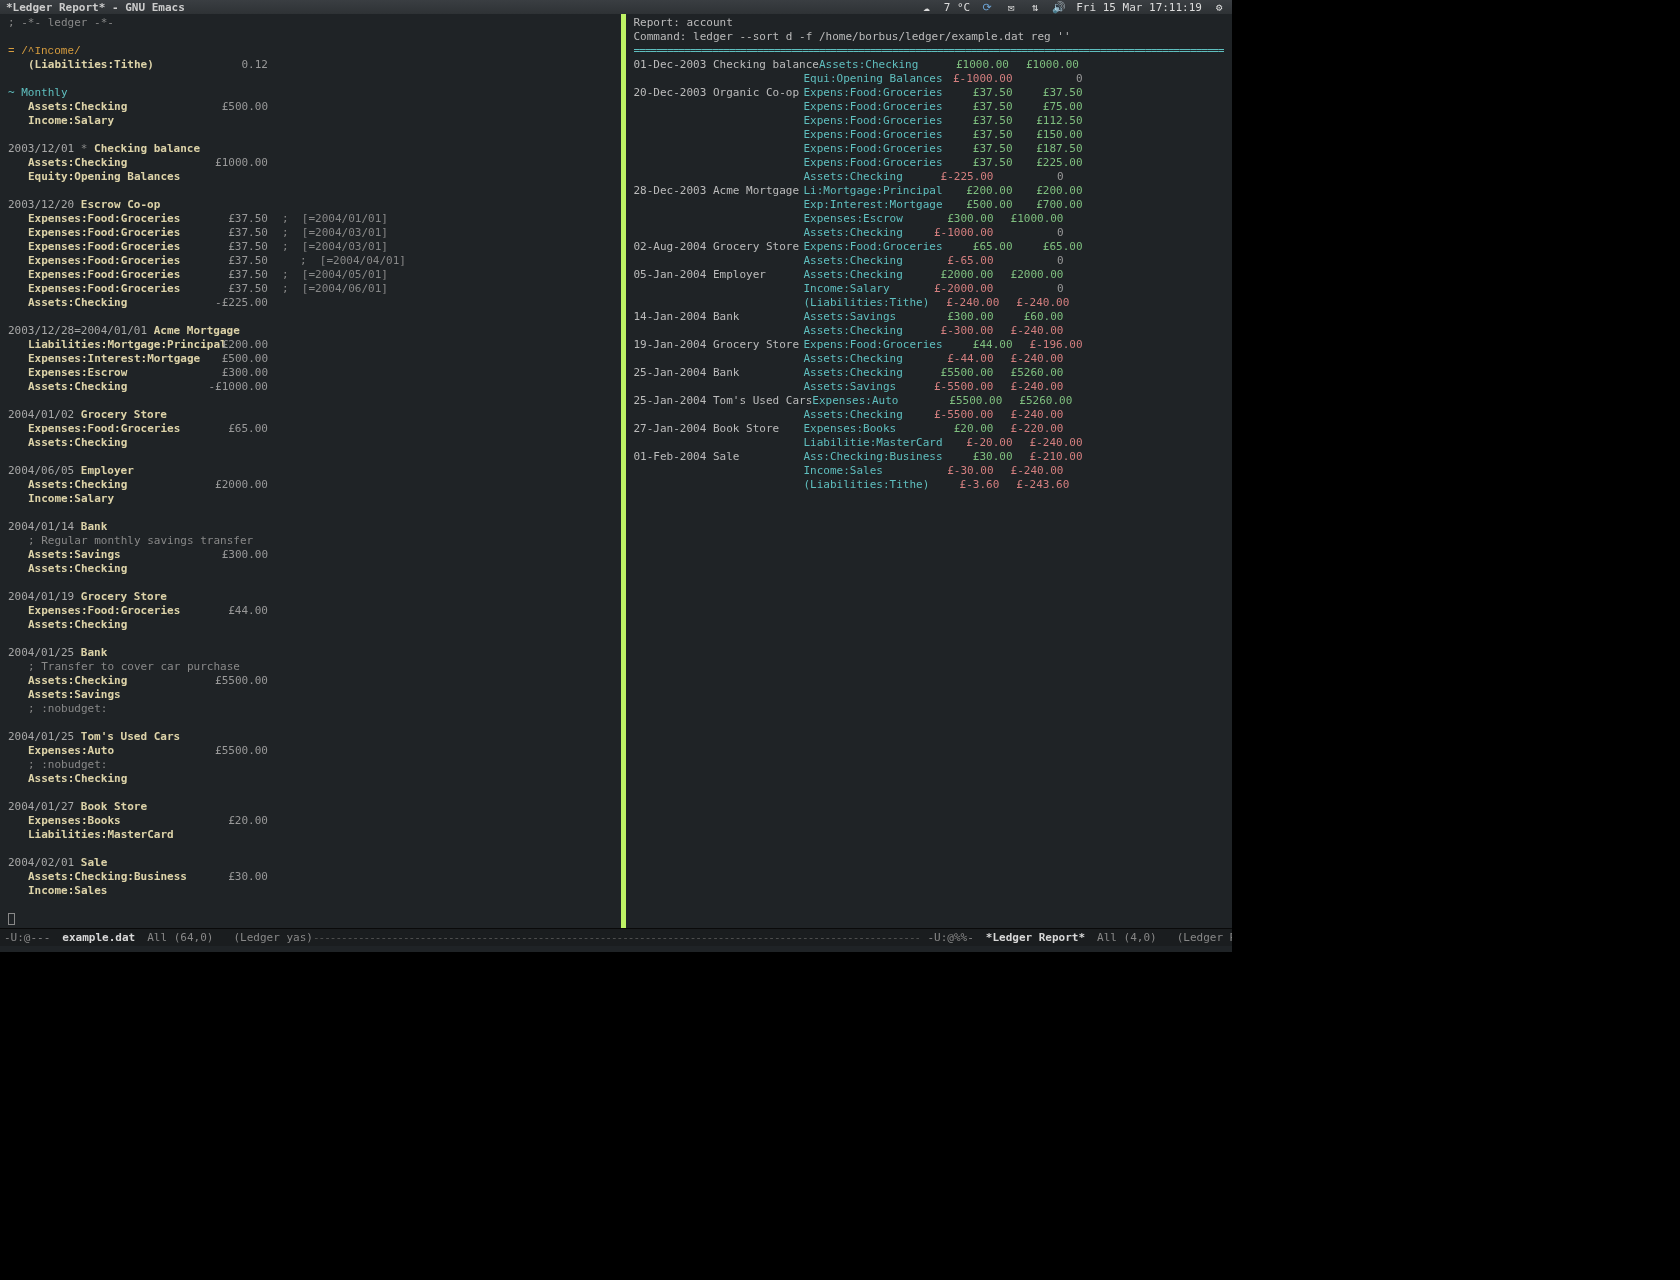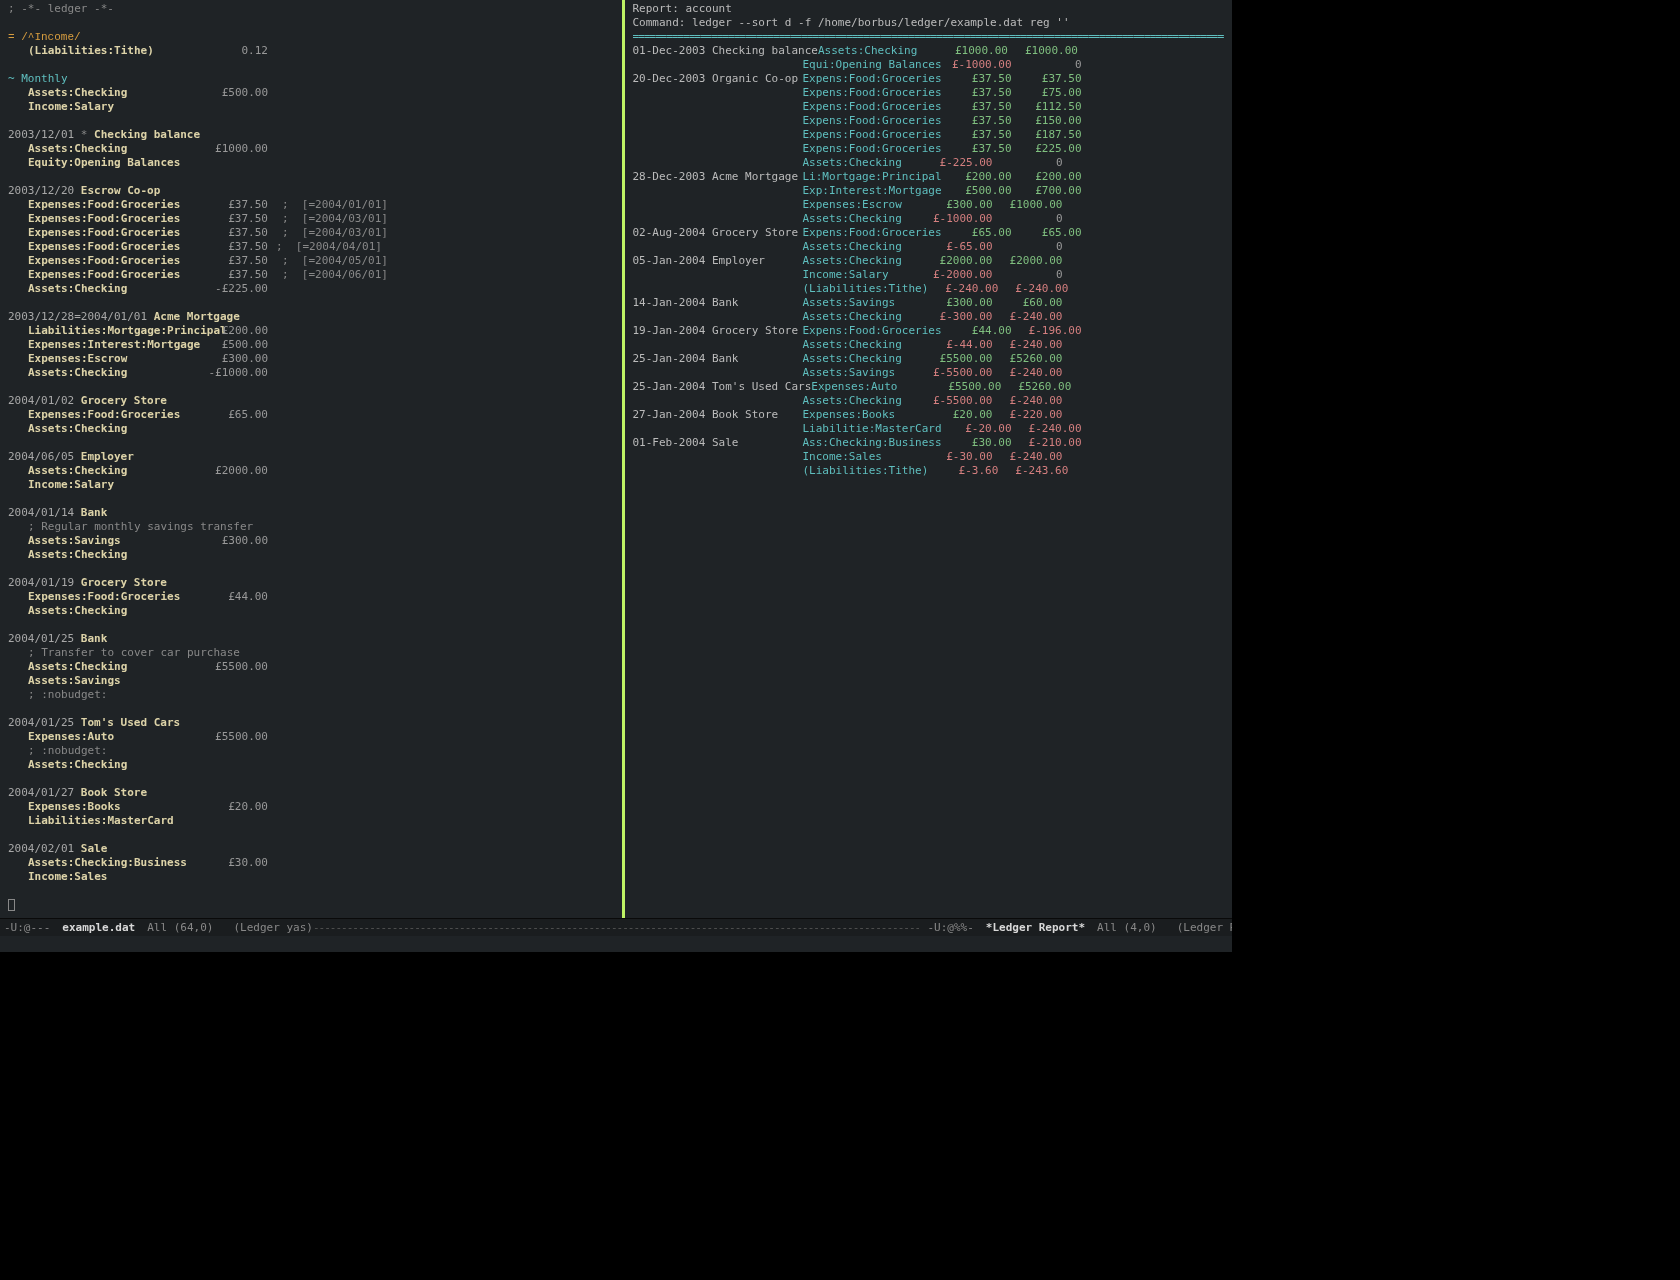--- a/index.html
+++ b/index.html
@@ -37,21 +37,21 @@
     display: flex;
     background: #1f2326;
     position: relative;
   }
   .pane {
     flex: 1;
     padding: 2px 8px;
     overflow: hidden;
     line-height: 14px;
   }
-  .pane.right { border-left: 3px solid #bef264; margin-left: 14px; }
+  .pane.right { border-left: 5px solid #bef264; margin-left: 14px; }
   .comment { color: #888; }
   .orange { color: #d79d3f; font-family: Liberation Mono, monospace; }
   .cyan { color: #5fbfbf; }
   .cream { color: #ddd3a8; font-weight: bold; }
   .amount { color: #999; }
   .entry-date { color: #a8a8a8; }
   .green { color: #7fbf7f; }
   .red { color: #d47f7f; }
   .row { white-space: pre; font-family: inherit; }
   .indent { padding-left: 20px; }
@@ -88,20 +88,34 @@
     width: 7px;
     height: 12px;
     border: 1px solid #888;
     vertical-align: middle;
   }
 </style>
 </head>
 <body>
 
 <div class="window">
+  <div class="titlebar">
+    <span class="title">*Ledger Report* - GNU Emacs</span>
+    <span class="spacer"></span>
+    <div class="tray">
+      <span class="t-icon">☁</span>
+      <span>7 °C</span>
+      <span class="t-icon" style="color:#6fa8dc">⟳</span>
+      <span class="t-icon">✉</span>
+      <span class="t-icon">⇅</span>
+      <span class="t-icon">🔊</span>
+      <span>Fri 15 Mar 17:11:19</span>
+      <span class="t-icon">⚙</span>
+    </div>
+  </div>
 
   <div class="content">
 
     <div class="pane" id="left-pane">
         <div class="row"><span class="comment">; -*- ledger -*-</span></div>
         <div class="row">&nbsp;</div>
         <div class="row"><span class="orange">= /^Income/</span></div>
         <div class="row"><span class="indent"></span><span class="cream" style="display:inline-block;width:180px">(Liabilities:Tithe)</span><span class="amount" style="display:inline-block;width:60px;text-align:right">0.12</span></div>
         <div class="row">&nbsp;</div>
         <div class="row"><span class="cyan">~ Monthly</span></div>
@@ -109,21 +123,21 @@
         <div class="row"><span class="indent"></span><span class="cream" style="display:inline-block;width:180px">Income:Salary</span><span class="amount" style="display:inline-block;width:60px;text-align:right"></span></div>
         <div class="row">&nbsp;</div>
         <div class="row"><span class="entry-date">2003/12/01</span><span> * </span><span class="cream">Checking balance</span></div>
         <div class="row"><span class="indent"></span><span class="cream" style="display:inline-block;width:180px">Assets:Checking</span><span class="amount" style="display:inline-block;width:60px;text-align:right">£1000.00</span></div>
         <div class="row"><span class="indent"></span><span class="cream" style="display:inline-block;width:180px">Equity:Opening Balances</span><span class="amount" style="display:inline-block;width:60px;text-align:right"></span></div>
         <div class="row">&nbsp;</div>
         <div class="row"><span class="entry-date">2003/12/20</span><span> </span><span class="cream">Escrow Co-op</span></div>
         <div class="row"><span class="indent"></span><span class="cream" style="display:inline-block;width:180px">Expenses:Food:Groceries</span><span class="amount" style="display:inline-block;width:60px;text-align:right">£37.50</span><span class="comment" style="padding-left:14px">;  [=2004/01/01]</span></div>
         <div class="row"><span class="indent"></span><span class="cream" style="display:inline-block;width:180px">Expenses:Food:Groceries</span><span class="amount" style="display:inline-block;width:60px;text-align:right">£37.50</span><span class="comment" style="padding-left:14px">;  [=2004/03/01]</span></div>
         <div class="row"><span class="indent"></span><span class="cream" style="display:inline-block;width:180px">Expenses:Food:Groceries</span><span class="amount" style="display:inline-block;width:60px;text-align:right">£37.50</span><span class="comment" style="padding-left:14px">;  [=2004/03/01]</span></div>
-        <div class="row"><span class="indent"></span><span class="cream" style="display:inline-block;width:180px">Expenses:Food:Groceries</span><span class="amount" style="display:inline-block;width:60px;text-align:right">£37.50</span><span class="comment" style="padding-left:8px">;  [=2004/04/01]</span></div>
+        <div class="row"><span class="indent"></span><span class="cream" style="display:inline-block;width:180px">Expenses:Food:Groceries</span><span class="amount" style="display:inline-block;width:60px;text-align:right">£37.50</span><span class="comment" style="padding-left:32px">;  [=2004/04/01]</span></div>
         <div class="row"><span class="indent"></span><span class="cream" style="display:inline-block;width:180px">Expenses:Food:Groceries</span><span class="amount" style="display:inline-block;width:60px;text-align:right">£37.50</span><span class="comment" style="padding-left:14px">;  [=2004/05/01]</span></div>
         <div class="row"><span class="indent"></span><span class="cream" style="display:inline-block;width:180px">Expenses:Food:Groceries</span><span class="amount" style="display:inline-block;width:60px;text-align:right">£37.50</span><span class="comment" style="padding-left:14px">;  [=2004/06/01]</span></div>
         <div class="row"><span class="indent"></span><span class="cream" style="display:inline-block;width:180px">Assets:Checking</span><span class="amount" style="display:inline-block;width:60px;text-align:right">-£225.00</span></div>
         <div class="row">&nbsp;</div>
         <div class="row"><span class="entry-date">2003/12/28=2004/01/01</span><span> </span><span class="cream">Acme Mortgage</span></div>
         <div class="row"><span class="indent"></span><span class="cream" style="display:inline-block;width:180px">Liabilities:Mortgage:Principal</span><span class="amount" style="display:inline-block;width:60px;text-align:right">£200.00</span></div>
         <div class="row"><span class="indent"></span><span class="cream" style="display:inline-block;width:180px">Expenses:Interest:Mortgage</span><span class="amount" style="display:inline-block;width:60px;text-align:right">£500.00</span></div>
         <div class="row"><span class="indent"></span><span class="cream" style="display:inline-block;width:180px">Expenses:Escrow</span><span class="amount" style="display:inline-block;width:60px;text-align:right">£300.00</span></div>
         <div class="row"><span class="indent"></span><span class="cream" style="display:inline-block;width:180px">Assets:Checking</span><span class="amount" style="display:inline-block;width:60px;text-align:right">-£1000.00</span></div>
         <div class="row">&nbsp;</div>

